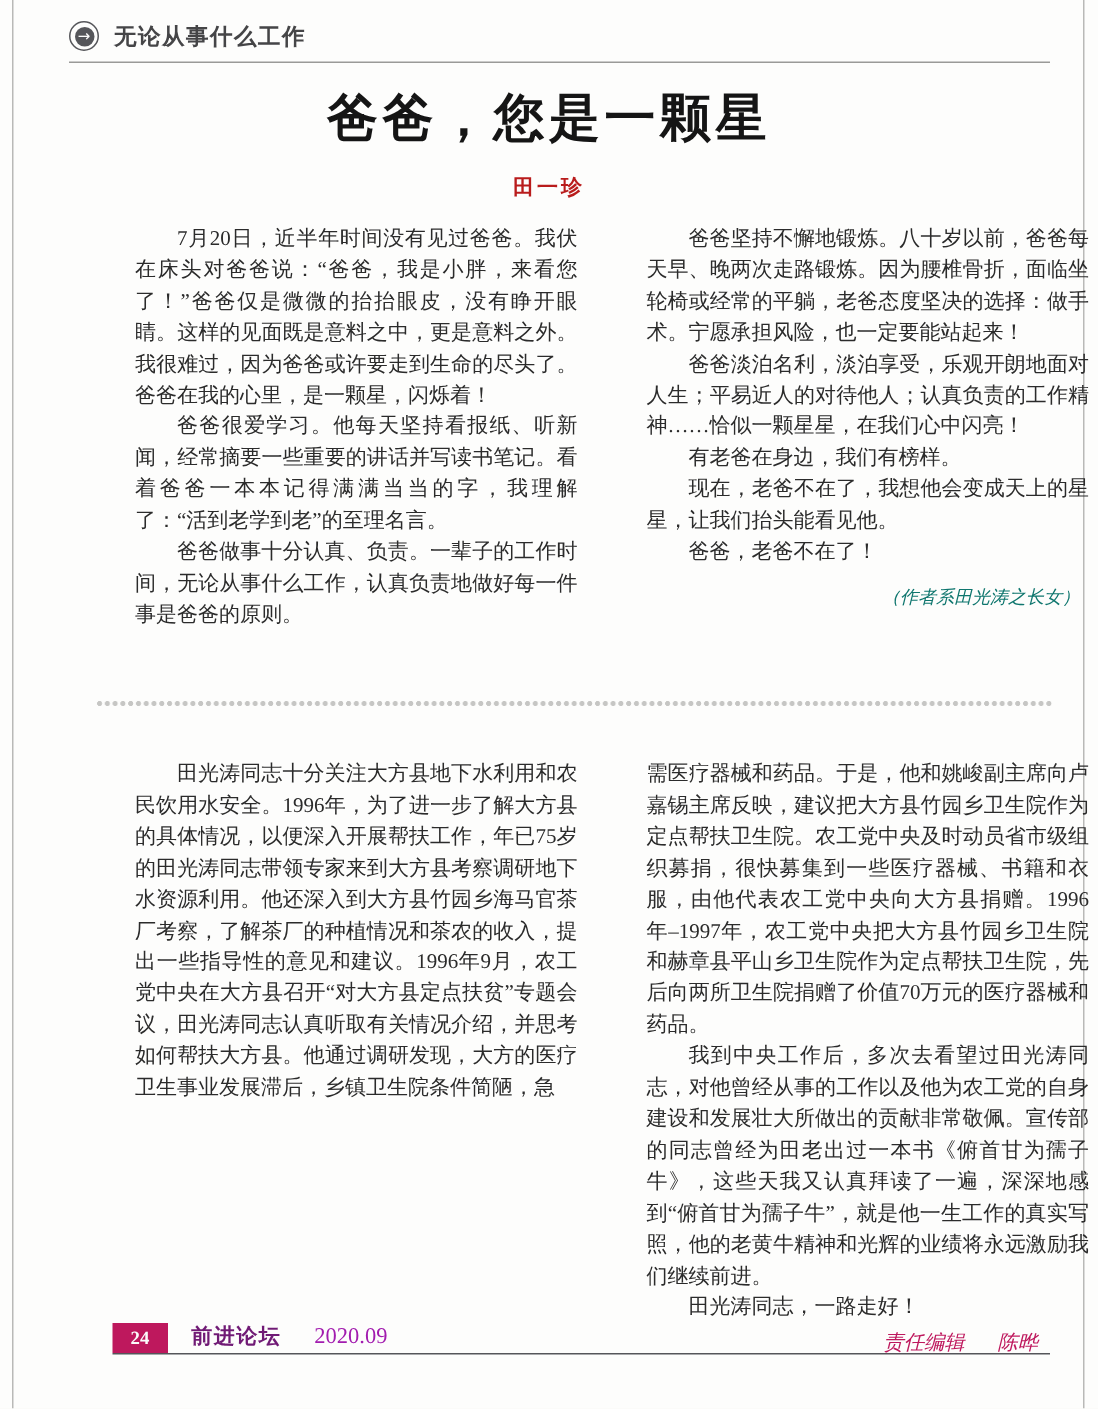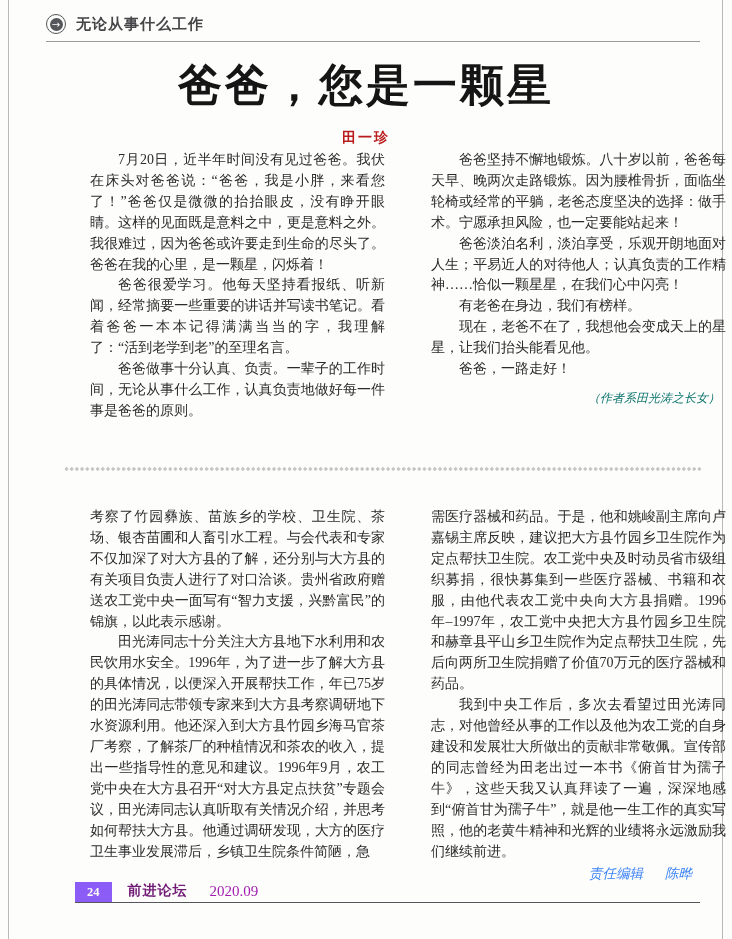--- a/index.html
+++ b/index.html
@@ -36,21 +36,21 @@
     width:13px;height:13px;background:#55565a;border-radius:50%;
     color:#fdfdfc;font-size:10px;line-height:13px;text-align:center;
     font-family:"DejaVu Sans",sans-serif;
   }
   .hdr-label{font-size:15px;font-weight:bold;color:#454547;letter-spacing:1px;}
 
   
   .title-block{position:absolute;top:56px;left:46px;width:640px;text-align:center;}
   .article-title{
     font-family:"Liberation Sans","DejaVu Sans",sans-serif;
-    font-size:44px;font-weight:bold;color:#151515;letter-spacing:3px;
+    font-size:34px;font-weight:bold;color:#151515;letter-spacing:3px;
   }
   .article-author{
     margin-top:14px;
     font-family:"Liberation Sans","DejaVu Sans",sans-serif;
     font-size:14px;font-weight:bold;color:#b91c1c;letter-spacing:2px;
   }
 
   
   .cols{
     position:absolute;left:70px;width:616px;
@@ -63,40 +63,40 @@
     margin:0;font-size:14px;line-height:20.9px;text-align:justify;
     text-justify:inter-ideograph;color:#2b2b2b;
   }
   .para.indent{text-indent:2em;}
   .byline{
     margin-top:10px;text-align:right;padding-right:6px;
     font-style:italic;font-size:12px;color:#0f766e;
   }
   .editor-line{
     margin-top:3px;text-align:right;padding-right:34px;
-    font-style:italic;font-size:13.5px;color:#3b82f6;
+    font-style:italic;font-size:13.5px;color:#be185d;
   }
   .editor-line .gap{display:inline-block;width:22px;}
 
   
   .divider{
     position:absolute;top:466px;left:64px;width:638px;height:6px;
     background-image:radial-gradient(circle at 2.4px 3px,#c6c6c4 1.5px,rgba(0,0,0,0) 1.9px);
     background-size:5.2px 6px;background-repeat:repeat-x;
   }
 
   
   .footer{
     position:absolute;top:882px;left:75px;width:625px;
     border-bottom:1.5px solid #55565a;
     display:flex;align-items:flex-end;gap:16px;
     padding-bottom:0;
   }
   .page-num-box{
-    background:#8b5cf6;color:#fbfbfb;
+    background:#be185d;color:#fbfbfb;
     font-size:12.5px;font-weight:bold;
     padding:3px 12px 3px 12px;line-height:14px;
   }
   .journal-name{font-size:14px;font-weight:bold;color:#701a75;padding-bottom:2px;letter-spacing:1px;}
   .journal-issue{font-size:15px;color:#a21caf;padding-bottom:2px;margin-left:6px;}
 </style>
 </head>
 <body>
 
 <div class="page">
@@ -120,37 +120,37 @@
         <p class="para indent">7月20日，近半年时间没有见过爸爸。我伏在床头对爸爸说：“爸爸，我是小胖，来看您了！”爸爸仅是微微的抬抬眼皮，没有睁开眼睛。这样的见面既是意料之中，更是意料之外。我很难过，因为爸爸或许要走到生命的尽头了。爸爸在我的心里，是一颗星，闪烁着！</p>
         <p class="para indent">爸爸很爱学习。他每天坚持看报纸、听新闻，经常摘要一些重要的讲话并写读书笔记。看着爸爸一本本记得满满当当的字，我理解了：“活到老学到老”的至理名言。</p>
         <p class="para indent">爸爸做事十分认真、负责。一辈子的工作时间，无论从事什么工作，认真负责地做好每一件事是爸爸的原则。</p>
       </div>
     <div class="col">
       <div>
           <p class="para indent">爸爸坚持不懈地锻炼。八十岁以前，爸爸每天早、晚两次走路锻炼。因为腰椎骨折，面临坐轮椅或经常的平躺，老爸态度坚决的选择：做手术。宁愿承担风险，也一定要能站起来！</p>
           <p class="para indent">爸爸淡泊名利，淡泊享受，乐观开朗地面对人生；平易近人的对待他人；认真负责的工作精神……恰似一颗星星，在我们心中闪亮！</p>
           <p class="para indent">有老爸在身边，我们有榜样。</p>
           <p class="para indent">现在，老爸不在了，我想他会变成天上的星星，让我们抬头能看见他。</p>
-          <p class="para indent">爸爸，一路走好！</p>
+          <p class="para indent">爸爸，老爸不在了！</p>
         </div>
       <div class="byline">（作者系田光涛之长女）</div>
     </div>
   </div>
 
   <div class="divider"></div>
 
   <div class="cols cols-tribute">
     <div class="col">
-        <p class="para">考察了竹园彝族、苗族乡的学校、卫生院、茶场、银杏苗圃和人畜引水工程。与会代表和专家不仅加深了对大方县的了解，还分别与大方县的有关项目负责人进行了对口洽谈。贵州省政府赠送农工党中央一面写有“智力支援，兴黔富民”的锦旗，以此表示感谢。</p>
         <p class="para indent">田光涛同志十分关注大方县地下水利用和农民饮用水安全。1996年，为了进一步了解大方县的具体情况，以便深入开展帮扶工作，年已75岁的田光涛同志带领专家来到大方县考察调研地下水资源利用。他还深入到大方县竹园乡海马官茶厂考察，了解茶厂的种植情况和茶农的收入，提出一些指导性的意见和建议。1996年9月，农工党中央在大方县召开“对大方县定点扶贫”专题会议，田光涛同志认真听取有关情况介绍，并思考如何帮扶大方县。他通过调研发现，大方的医疗卫生事业发展滞后，乡镇卫生院条件简陋，急</p>
       </div>
     <div class="col">
       <div>
           <p class="para">需医疗器械和药品。于是，他和姚峻副主席向卢嘉锡主席反映，建议把大方县竹园乡卫生院作为定点帮扶卫生院。农工党中央及时动员省市级组织募捐，很快募集到一些医疗器械、书籍和衣服，由他代表农工党中央向大方县捐赠。1996年–1997年，农工党中央把大方县竹园乡卫生院和赫章县平山乡卫生院作为定点帮扶卫生院，先后向两所卫生院捐赠了价值70万元的医疗器械和药品。</p>
           <p class="para indent">我到中央工作后，多次去看望过田光涛同志，对他曾经从事的工作以及他为农工党的自身建设和发展壮大所做出的贡献非常敬佩。宣传部的同志曾经为田老出过一本书《俯首甘为孺子牛》，这些天我又认真拜读了一遍，深深地感到“俯首甘为孺子牛”，就是他一生工作的真实写照，他的老黄牛精神和光辉的业绩将永远激励我们继续前进。</p>
+          <p class="para indent">田光涛同志，一路走好！</p>
         </div>
       <div class="editor-line">
         <span>责任编辑</span><span class="gap"></span><span>陈晔</span>
       </div>
     </div>
   </div>
 
   <div class="footer">
     <span class="page-num-box">24</span>
     <span class="journal-name">前进论坛</span>

